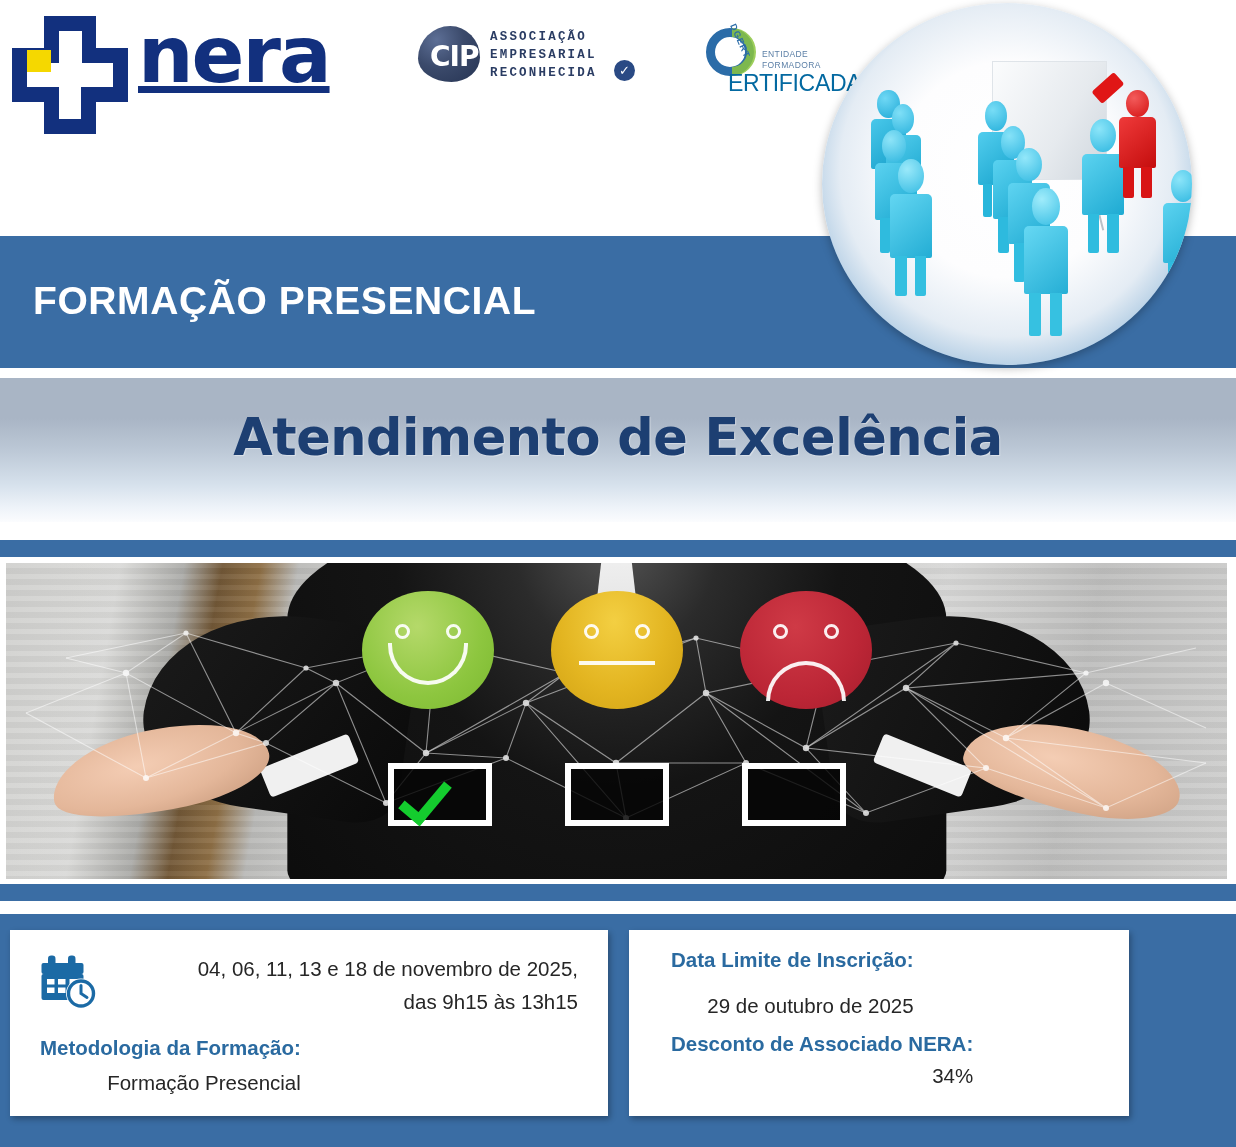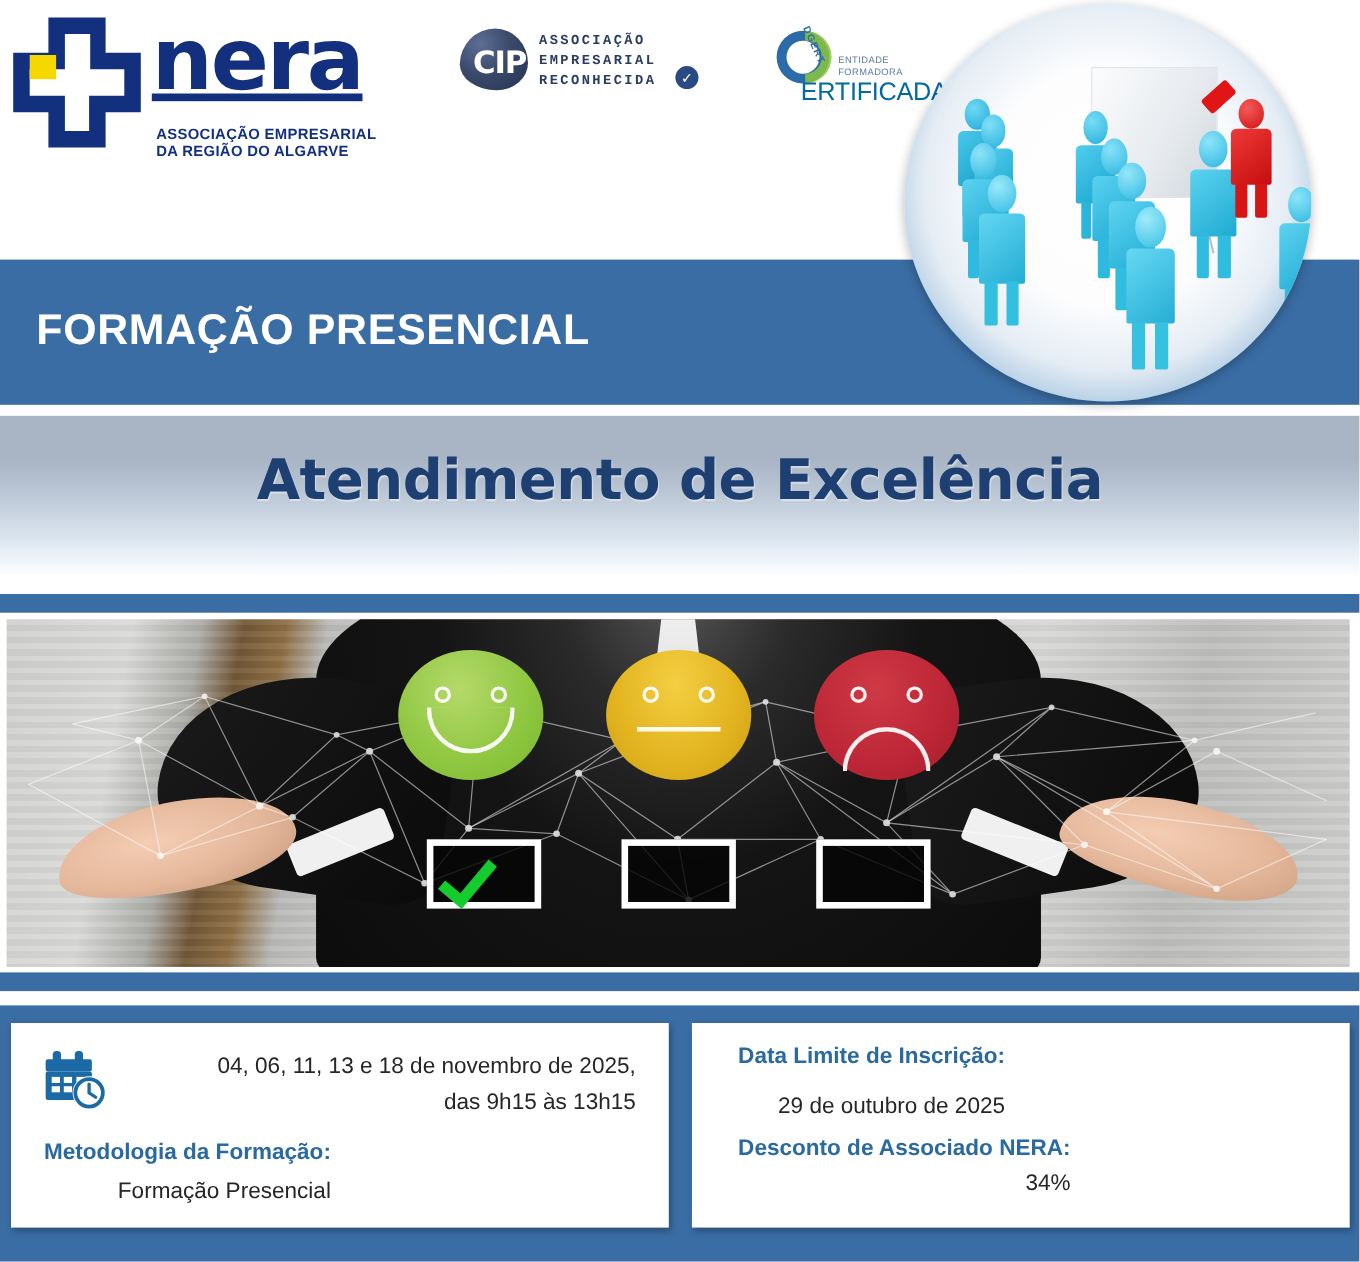--- a/index.html
+++ b/index.html
@@ -134,21 +134,21 @@
       justify-content: center; gap: 73px; }
   .cbox { width: 104px; height: 63px; border: 6px solid #ffffff; background: rgba(5,5,5,0.82);
       position: relative; }
   .tick { position: absolute; left: 17px; top: 4px; width: 28px; height: 50px;
       border: 10px solid #14cc2e; border-top: none; border-left: none;
       transform: rotate(40deg); }
 
   
   .card { position: absolute; background: #ffffff; box-shadow: 2px 3px 6px rgba(0,0,0,0.3); z-index: 5; text-align: right; }
   .card-left { left: 10px; top: 930px; width: 598px; height: 186px; }
-  .card-right { left: 629px; top: 930px; width: 598px; height: 186px; }
+  .card-right { left: 629px; top: 930px; width: 500px; height: 186px; }
   .cal-icon { position: absolute; left: 30px; top: 24px; width: 58px; height: 56px; }
   .date-text { position: absolute; left: 108px; top: 22px; width: 460px;
       font-size: 20.5px; color: #262626; line-height: 1.62;
       font-family: "Liberation Sans", sans-serif; }
   .lbl { font-size: 20.5px; font-weight: 700; color: #2a6aa0;
       font-family: "Liberation Sans", sans-serif; }
   .val { font-size: 20.5px; color: #262626; font-family: "Liberation Sans", sans-serif; }
   .meth-block { position: absolute; left: 30px; top: 106px; }
   .meth-block .val { display: block; margin-top: 11px; }
   .rc-block-1 { position: absolute; left: 42px; top: 18px; }
@@ -164,24 +164,20 @@
   <div class="logo-strip">
 
     <div class="nera-logo">
       <svg class="nera-cross" viewBox="0 0 120 122">
         <path d="M34 2 H86 V34 H118 V88 H86 V120 H34 V88 H2 V34 H34 Z" fill="#12307e"></path>
         <path d="M49 17 H71 V49 H103 V73 H71 V105 H49 V73 H17 V49 H49 Z" fill="#ffffff"></path>
         <rect x="17" y="36" width="24" height="22" fill="#f5d800"></rect>
         <path d="M58 17 H72 V50 H58 Z" fill="#ffffff"></path>
       </svg>
       <div class="nera-wordmark">nera</div>
-      <div class="nera-sub">
-        <div>ASSOCIAÇÃO EMPRESARIAL</div>
-        <div>DA REGIÃO DO ALGARVE</div>
-      </div>
     </div>
 
     <div class="cip-logo">
       <div class="cip-blob">
         <span class="cip-text">CIP</span>
       </div>
       <div class="cip-lines">
         <div>ASSOCIAÇÃO</div>
         <div>EMPRESARIAL</div>
         <div>RECONHECIDA</div>

